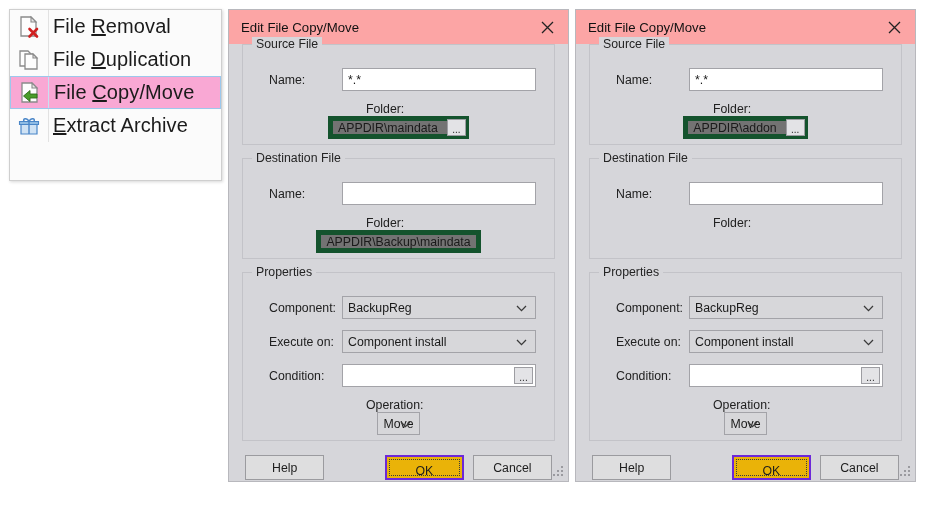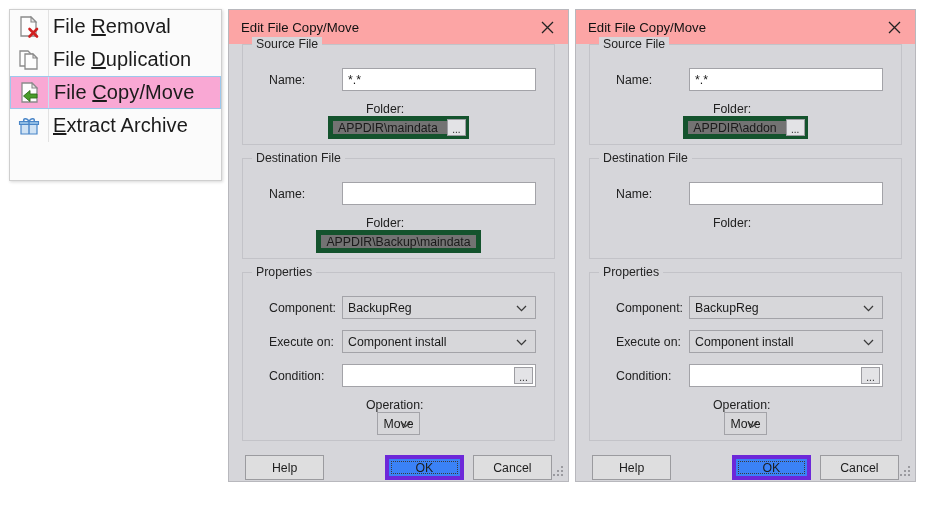--- a/index.html
+++ b/index.html
@@ -226,23 +226,24 @@
     color: #1d1d1d;
     display: flex;
     align-items: center;
     justify-content: center;
     box-sizing: border-box;
     cursor: default;
   }
   .btn.help { width: 84px; }
   .btn.ok {
     width: 84px;
-    border: 4px solid #6d28d9;
-    background: #3b82f6;
-    position: relative;
+    border: 2px solid #6d28d9;
+    background: #eab308;
+    position: relative;
+    align-items: flex-end;
   }
   .btn.ok .focus-rect {
     position: absolute;
     left: 2px; right: 2px; top: 2px; bottom: 2px;
     border: 1px dotted #3a3a3a;
     pointer-events: none;
   }
   .btn.cancel { width: 84px; }
   .spacer-a { width: 64px; }
   .spacer-b { width: 9px; }

